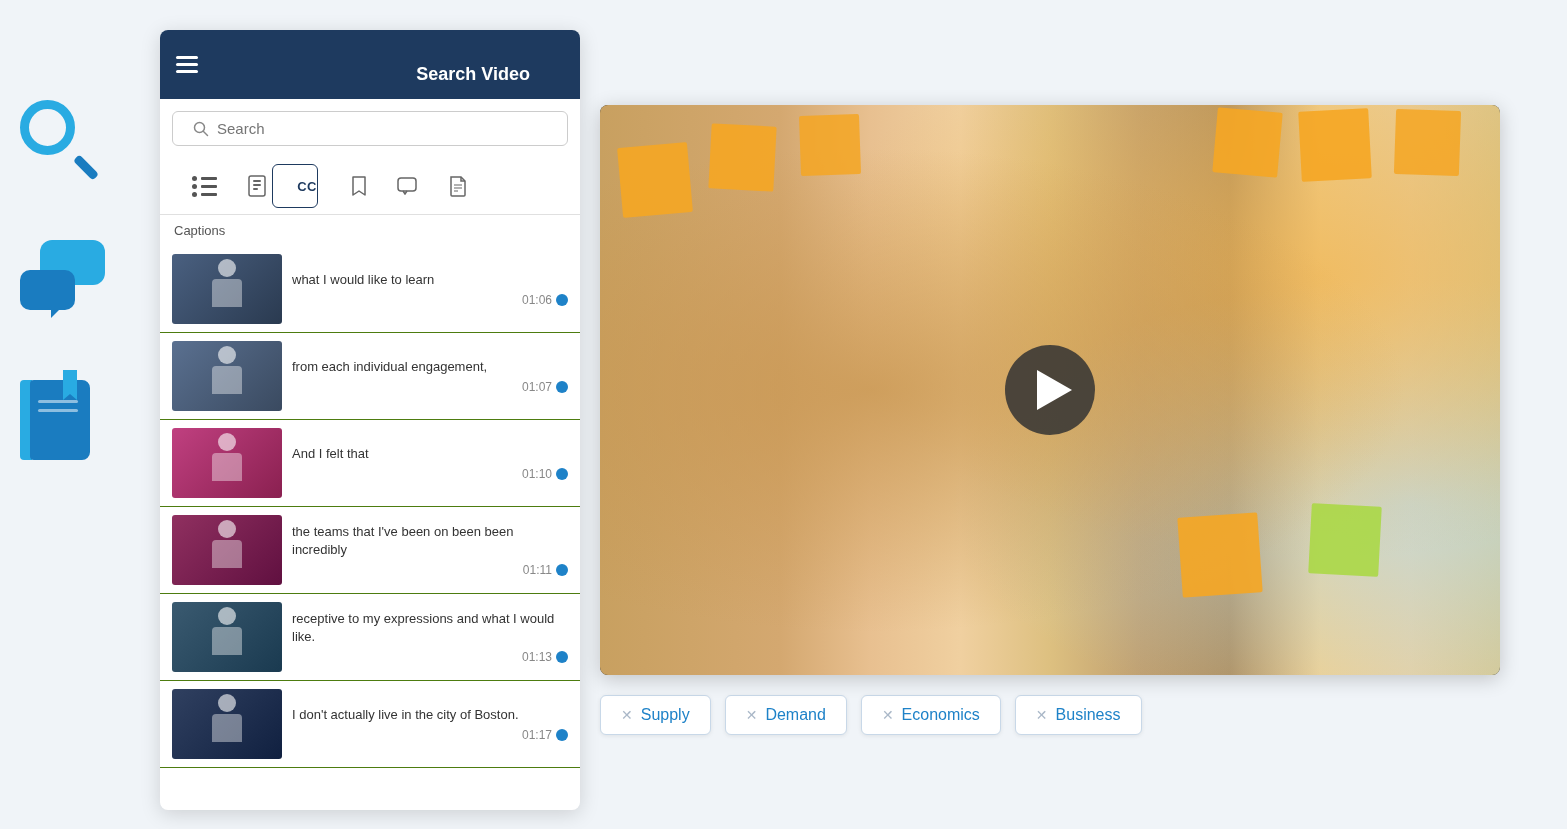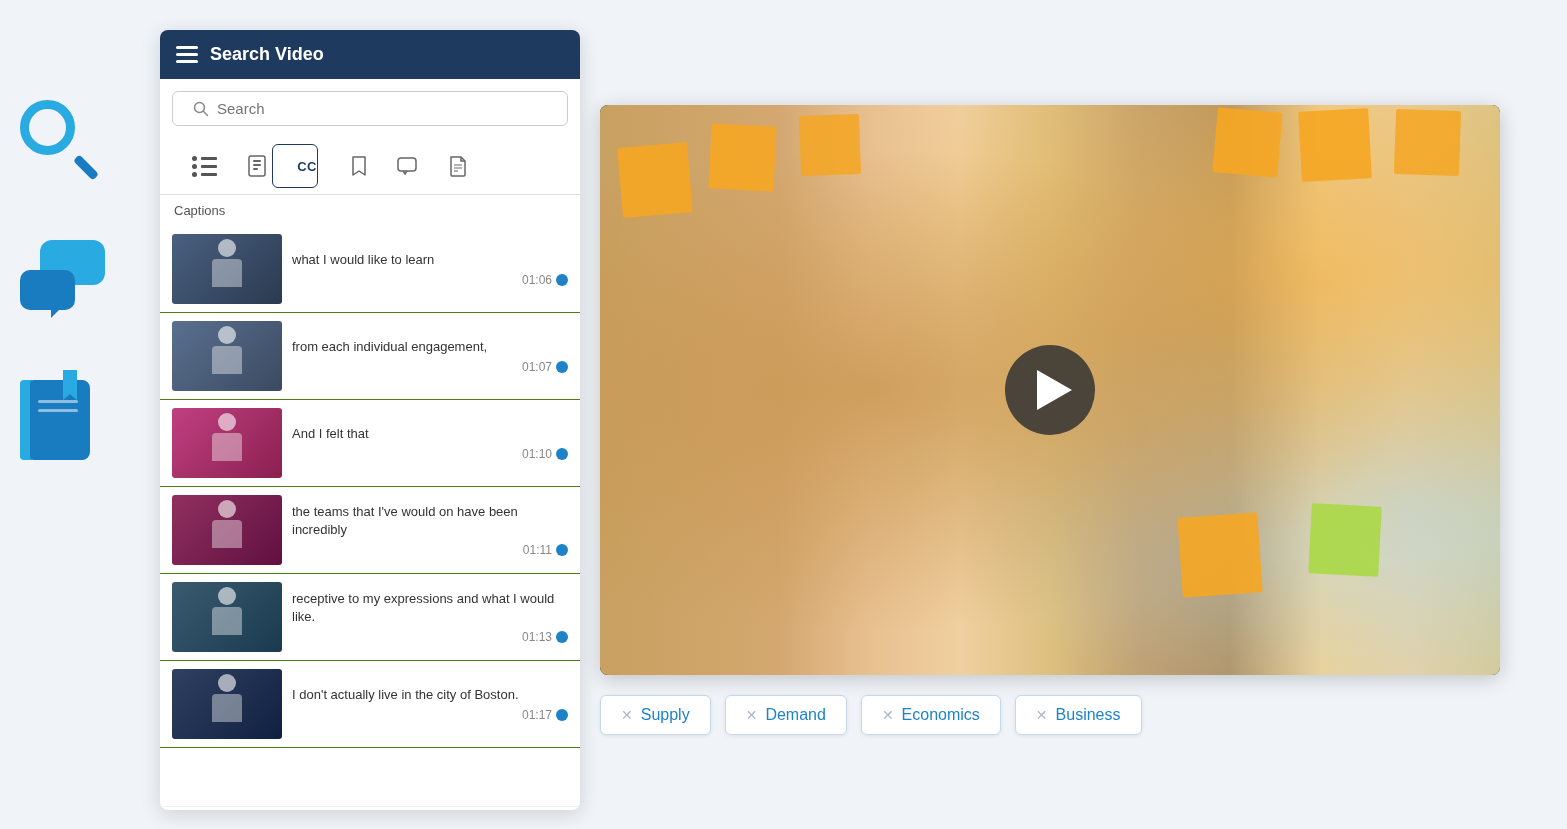--- a/index.html
+++ b/index.html
@@ -191,22 +191,23 @@
       height: 3px;
       background: white;
       border-radius: 2px;
     }
 
     .panel-title {
       color: white;
       font-size: 18px;
       font-weight: 600;
       flex: 1;
-      text-align: left;
+      text-align: right;
       padding-right: 34px;
+      margin-top: 20px;
     }
 
     .search-bar {
       margin: 12px;
       display: flex;
       align-items: center;
       border: 1.5px solid #ccc;
       border-radius: 6px;
       padding: 8px 20px;
       gap: 8px;
@@ -662,21 +663,21 @@
       <div class="caption-item">
         <div class="caption-thumb thumb-4">
           <div class="caption-thumb-bg">
             <div class="thumb-person">
               <div class="head"></div>
               <div class="body"></div>
             </div>
           </div>
         </div>
         <div class="caption-content">
-          <div class="caption-text">the teams that I've would on have been incredibly</div>
+          <div class="caption-text">the teams that I've been on been been incredibly</div>
           <div class="caption-meta">
             <span class="caption-time">01:11</span>
             <div class="caption-dot"></div>
           </div>
         </div>
       </div>
 
       <div class="caption-item">
         <div class="caption-thumb thumb-5">
           <div class="caption-thumb-bg">

